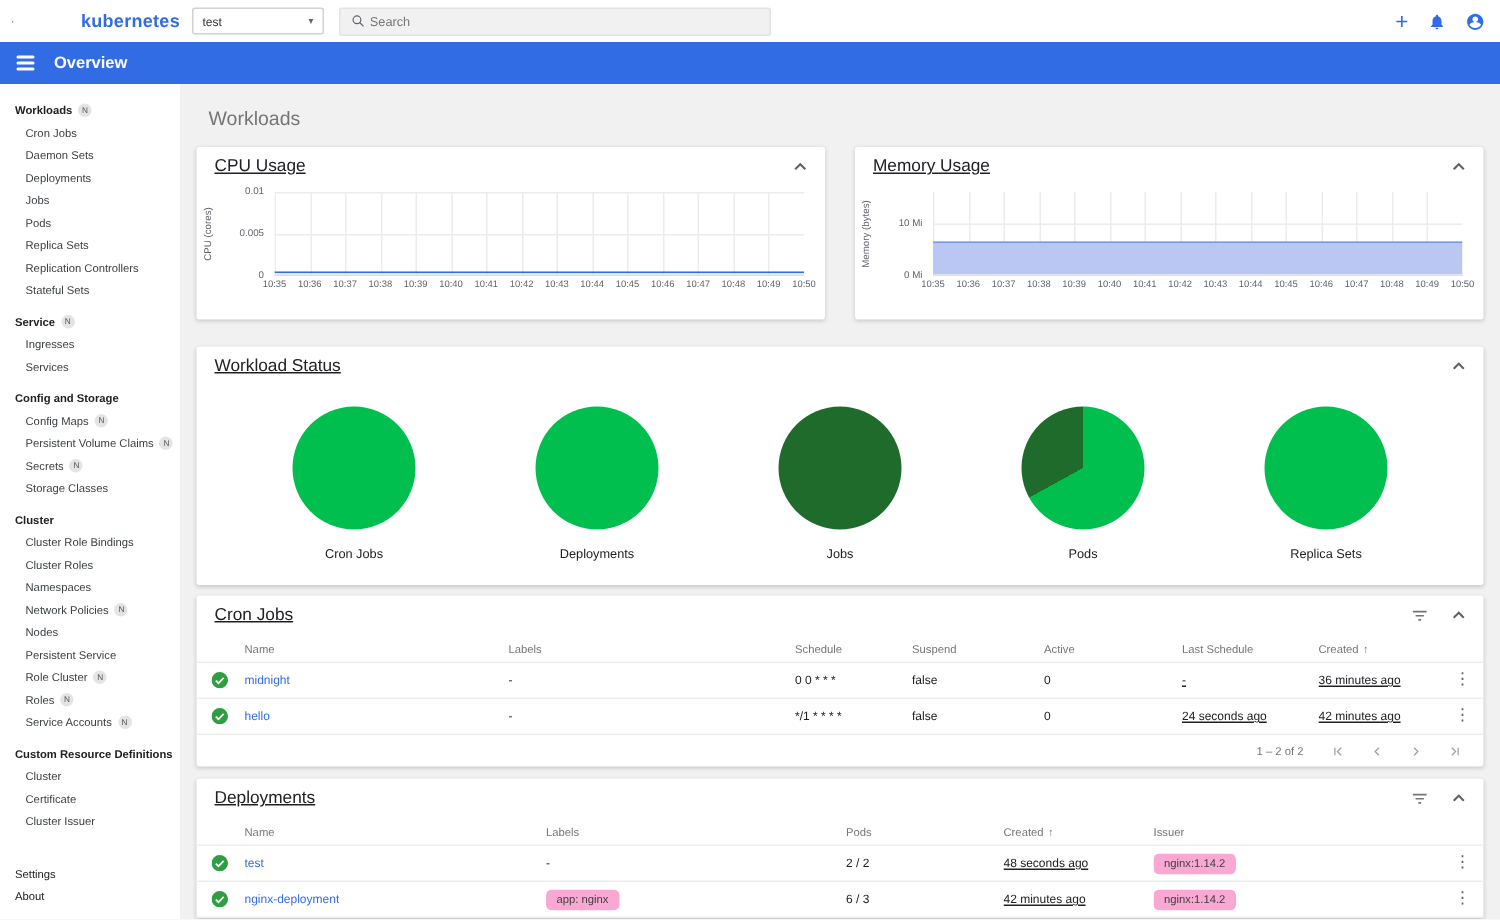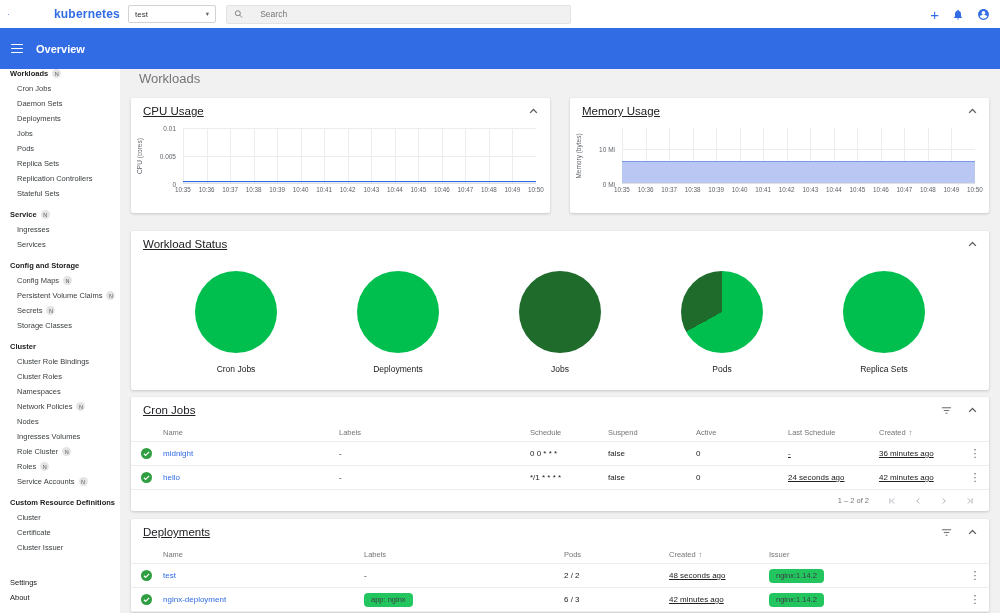--- a/index.html
+++ b/index.html
@@ -6,28 +6,28 @@
   html, body { width: 1000px; height: 613px; overflow: hidden; }
   body { font-family: "Liberation Sans", "DejaVu Sans", sans-serif; background: #fff; }
   .app { position: relative; width: 1000px; height: 613px; background: #f1f1f1; overflow: hidden; }
 
   
   .topbar { position: absolute; top: 0; left: 0; width: 100%; height: 28px; background: #fff; display: flex; align-items: center; z-index: 6; }
   .brand { display: flex; align-items: center; gap: 5px; width: 120px; padding-left: 8px; flex: none; cursor: pointer; }
   .brand-name { color: #326ce5; font-size: 12px; font-weight: 700; letter-spacing: .2px; margin-left: 40px; }
   .ns-select { width: 88px; height: 18px; border: 1px solid #d2d2d2; border-radius: 2px; display: flex; align-items: center; justify-content: space-between; padding: 0 6px; font-size: 8px; color: #333; margin-left: 8px; cursor: pointer; flex: none; background: #fff; }
   .caret-down { font-size: 6.5px; color: #666; }
-  .searchbar { margin-left: 10px; width: 345px; height: 19px; background: #f1f1f1; border: 1px solid #e3e3e3; border-radius: 2px; display: flex; align-items: center; padding: 0 7px; gap: 17px; flex: none; }
+  .searchbar { margin-left: 10px; width: 288px; height: 19px; background: #f1f1f1; border: 1px solid #e3e3e3; border-radius: 2px; display: flex; align-items: center; padding: 0 7px; gap: 3px; flex: none; }
   .searchbar input { border: 0; background: transparent; outline: none; font-size: 8.5px; color: #333; width: 100%; font-family: inherit; }
   .top-actions { margin-left: auto; display: flex; align-items: center; gap: 13px; padding-right: 10px; }
   .plus { color: #326ce5; font-size: 15px; font-weight: 400; line-height: 1; cursor: pointer; }
   .top-actions svg { display: block; cursor: pointer; }
 
   
-  .bluebar { position: absolute; top: 28px; left: 0; width: 100%; height: 41px; background: #326ce5; display: flex; align-items: center; color: #fff; z-index: 6; }
+  .bluebar { position: absolute; top: 28px; left: 0; width: 100%; height: 28px; background: #326ce5; display: flex; align-items: center; color: #fff; z-index: 6; }
   .hamburger { margin-left: 11px; display: flex; flex-direction: column; gap: 2.4px; cursor: pointer; }
   .hamburger span { display: block; width: 12px; height: 1.6px; background: #fff; border-radius: 1px; }
   .bluebar-title { margin-left: 13px; font-size: 11px; font-weight: 700; }
 
   
   .sidebar { position: absolute; top: 56px; left: 0; width: 120px; height: 557px; background: #fff; padding-top: 4px; overflow: hidden; display: flex; flex-direction: column; font-size: 7.5px; }
   .nav-item { display: flex; align-items: center; min-height: 15px; padding-left: 10px; color: #3c4043; cursor: pointer; white-space: nowrap; }
   .nav-parent { font-weight: 700; color: #202124; margin-top: 6px; }
   .nav-child { padding-left: 17px; }
   .nav-foot { color: #202124; }
@@ -72,21 +72,21 @@
   .thead { height: 19px; }
   .thead .cell, .thead span { font-size: 7.5px; color: #757575; }
   .cron-grid { grid-template-columns: 22px 176px 191px 78px 88px 92px 91px 1fr 28px; }
   .dep-grid  { grid-template-columns: 22px 201px 200px 105px 100px 1fr 28px; }
   .cell { overflow: hidden; white-space: nowrap; text-overflow: ellipsis; padding-right: 6px; }
   .icon-cell { display: flex; align-items: center; }
   .icon-cell svg { display: block; }
   .kebab-cell { display: flex; justify-content: center; padding-right: 0; }
   .kebab { font-size: 11px; color: #5f6368; cursor: pointer; line-height: 1; }
   .link { color: #326ce5; cursor: pointer; }
-  .chip { background: #22c55e; border-radius: 4px; padding: 2.5px 7px; font-size: 7.5px; color: #3c4043; display: inline-block; }
+  .chip { background: #f9a8d4; border-radius: 4px; padding: 2.5px 7px; font-size: 7.5px; color: #3c4043; display: inline-block; }
   .u { text-decoration: underline; }
   .sort { margin-left: 3px; font-size: 8px; color: #5f6368; cursor: pointer; }
   .tfoot { display: flex; align-items: center; justify-content: flex-end; height: 21px; padding-right: 14px; gap: 18px; color: #757575; font-size: 7.5px; }
   .pgicons { display: flex; gap: 16px; align-items: center; }
   .pgicons svg { display: block; cursor: pointer; }
 </style>
 </head>
 <body>
 
 <div class="app">
@@ -211,21 +211,21 @@
           <span>Namespaces</span>
         </div>
         <div class="nav-item nav-child">
           <span>Network Policies</span>
           <span class="badge">N</span>
         </div>
         <div class="nav-item nav-child">
           <span>Nodes</span>
         </div>
         <div class="nav-item nav-child">
-          <span>Ingresses Volumes</span>
+          <span>Persistent Service</span>
         </div>
         <div class="nav-item nav-child">
           <span>Role Cluster</span>
           <span class="badge">N</span>
         </div>
         <div class="nav-item nav-child">
           <span>Roles</span>
           <span class="badge">N</span>
         </div>
         <div class="nav-item nav-child">

